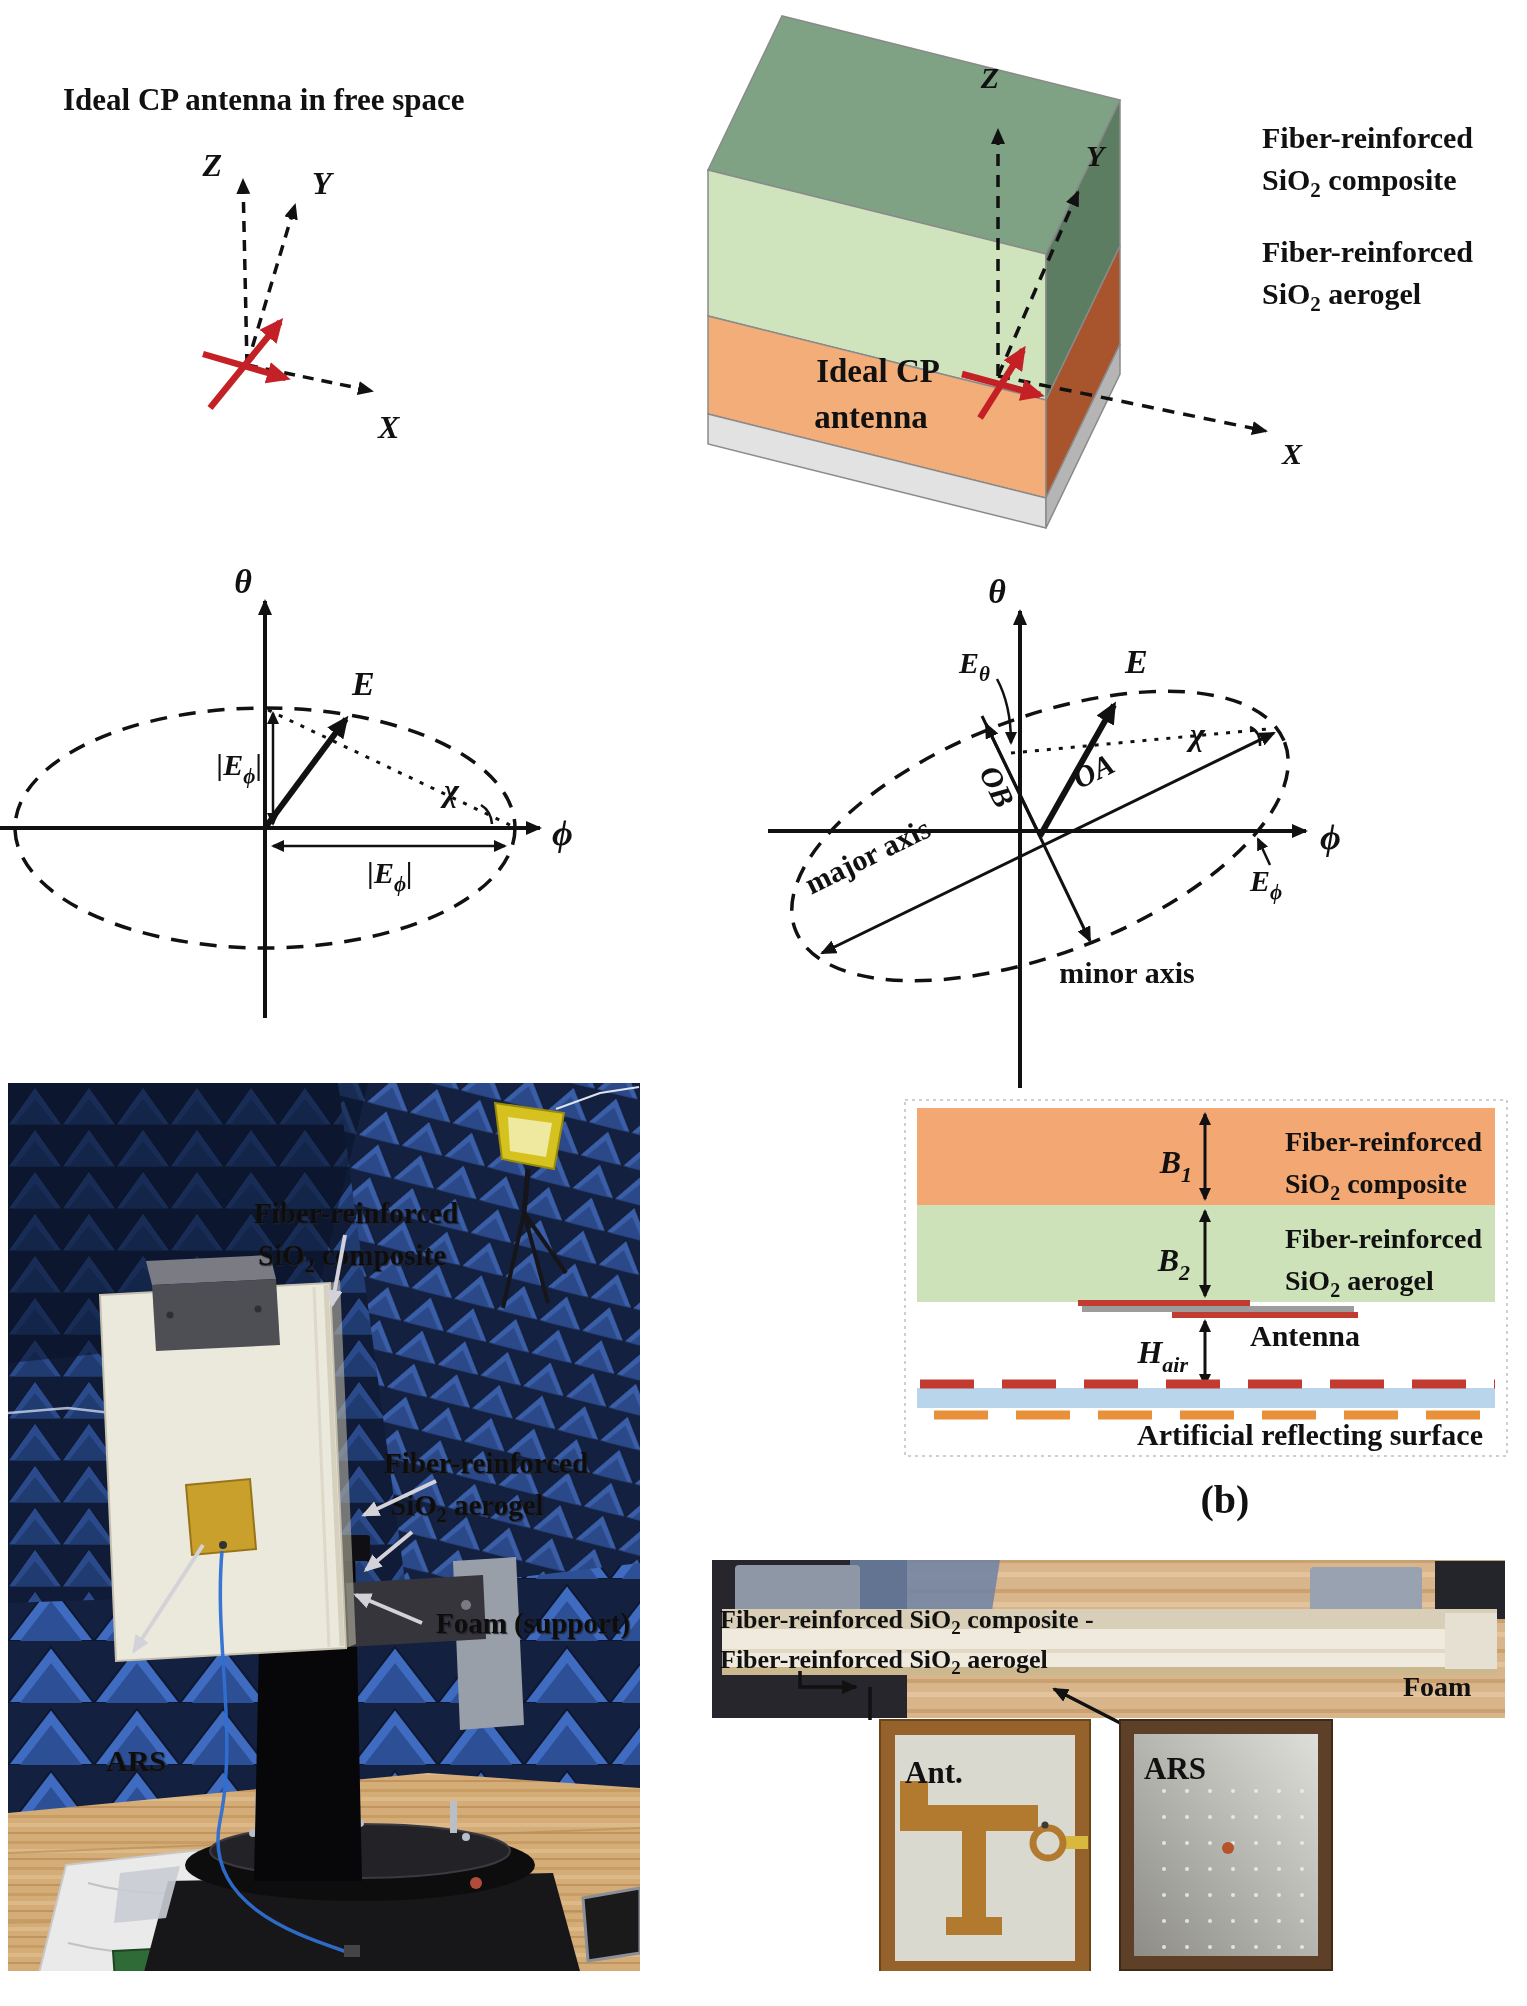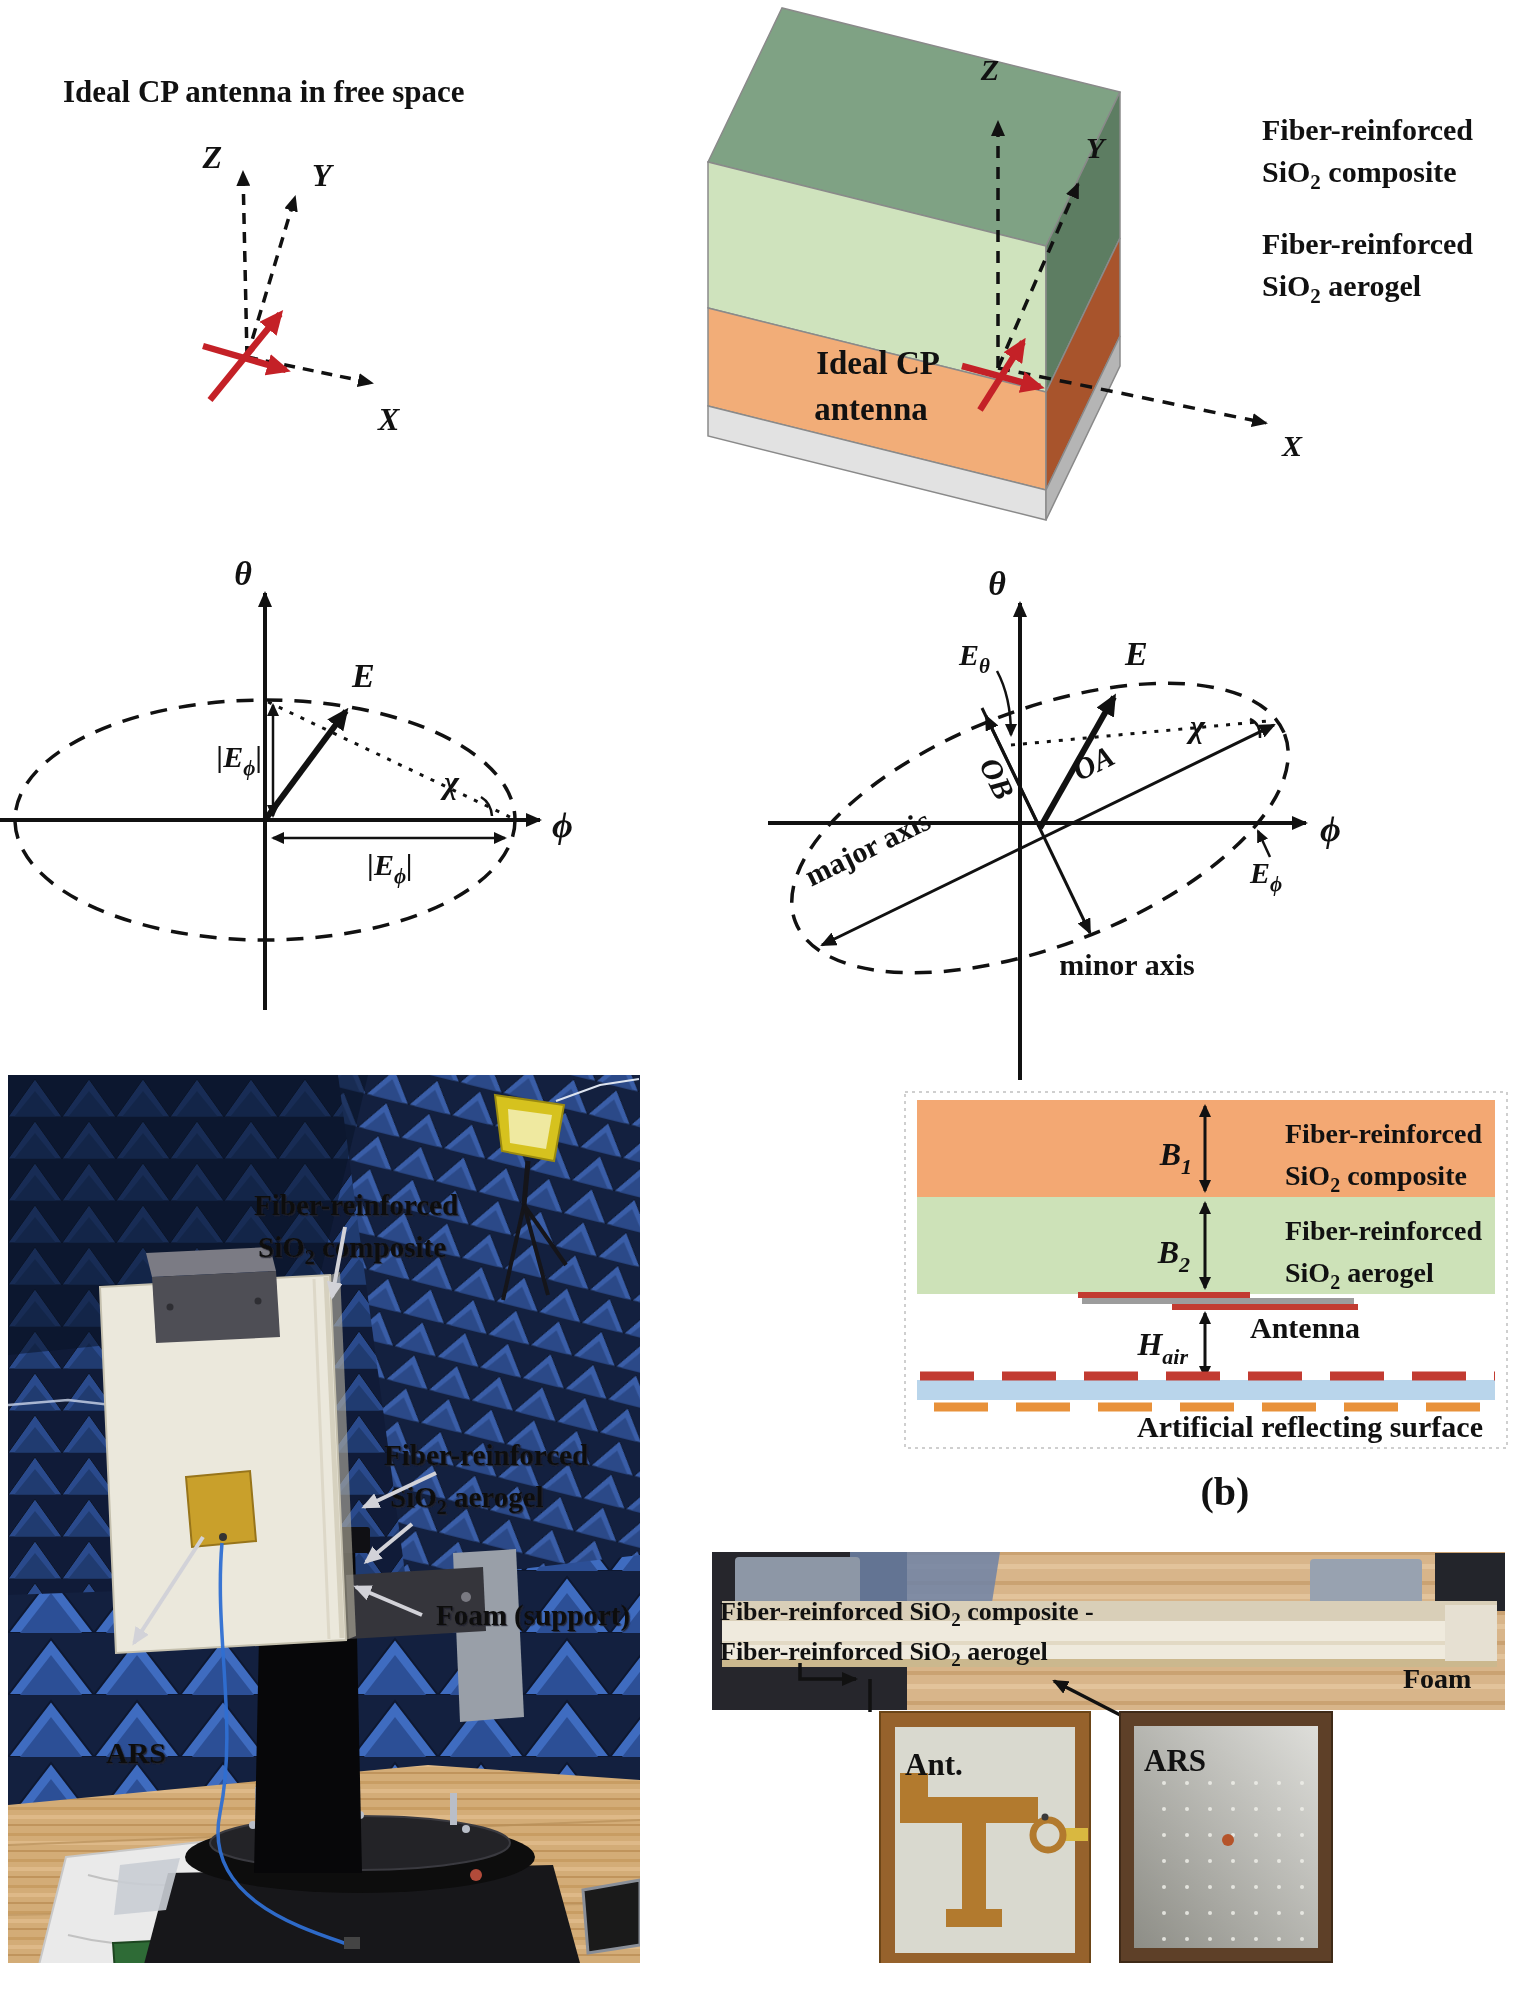--- a/index.html
+++ b/index.html
@@ -1,17 +1,17 @@
 <!DOCTYPE html>
 <html><head>
 <meta charset="utf-8">
 <style>
   html,body{margin:0;padding:0;background:#ffffff;}
   .page{position:relative;width:1527px;height:1963px;background:#fff;overflow:hidden;
-        font-family:"Liberation Serif",serif;}
+        font-family:"Liberation Serif",serif;margin-top:8px;}
   svg{position:absolute;display:block;}
   svg text{font-family:"Liberation Serif",serif;font-weight:bold;fill:#111;}
   .it{font-style:italic;}
   .cap-partial{position:absolute;font-weight:bold;font-size:38px;color:#333;
                font-family:"Liberation Serif",serif;}
 </style>
 </head>
 <body>
 
 <div class="page">

